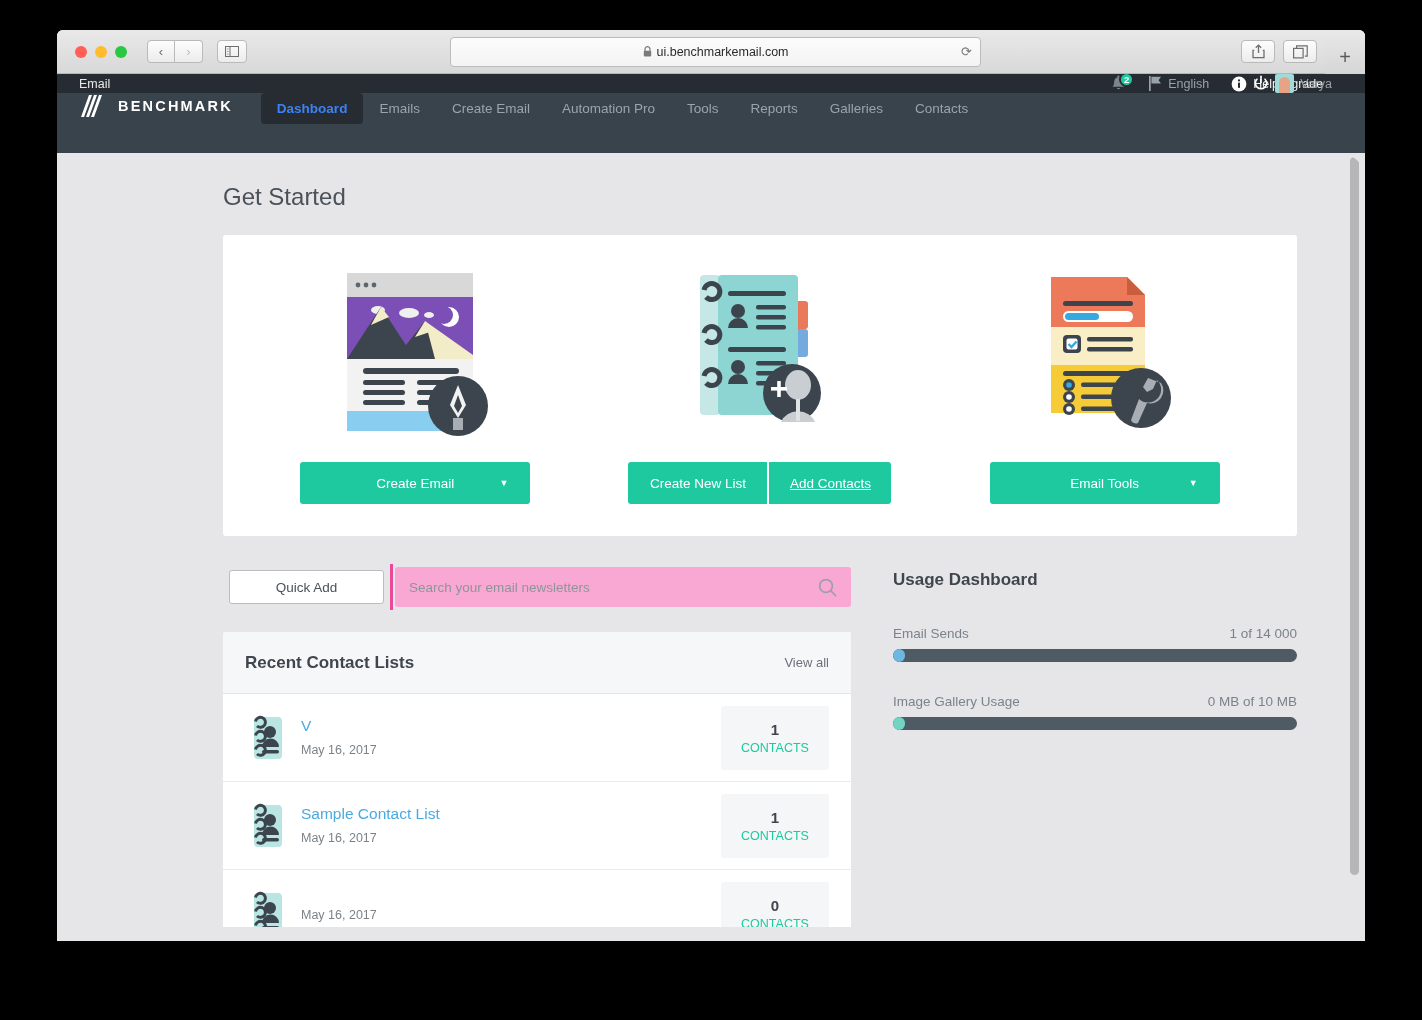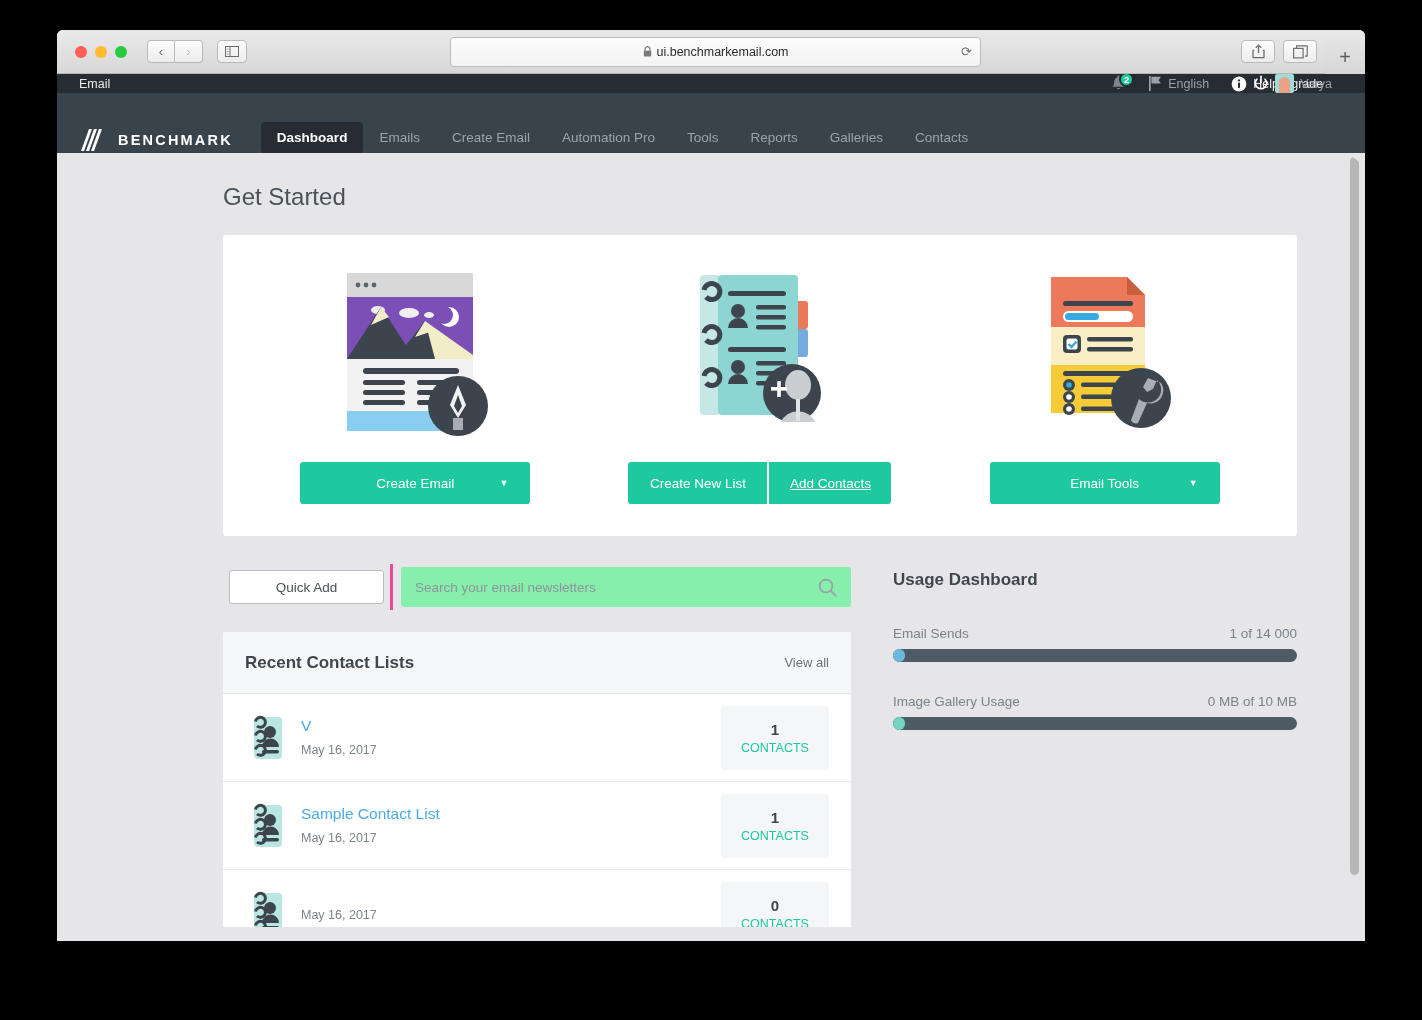--- a/index.html
+++ b/index.html
@@ -114,33 +114,33 @@
     background: #9fdbd8; overflow: hidden; position: relative;
   }
   .avatar::after {
     content:''; position:absolute; left:4px; top:3px;
     width: 11px; height: 16px; border-radius: 6px 6px 0 0;
     background: #e8a387;
   }
 
   .navbar {
     height: 60px; background: #39434b;
-    display: flex; align-items: flex-end;
+    display: flex; align-items: flex-start;
     padding-left: 22px;
   }
   .logo { display: flex; align-items: center; gap: 9px; margin-right: 28px; }
   .logo-mark { width: 30px; height: 26px; }
   .logo-text {
     color: #fff; font-size: 14.5px; font-weight: bold; letter-spacing: 2.2px;
   }
   .nav-item {
     color: #9aa4ad; font-size: 13.5px;
     padding: 8px 16px; border-radius: 4px; white-space: nowrap;
   }
-  .nav-item.active { background: #262c31; color: #ffffff; font-weight: bold; }
+  .nav-item.active { background: #262c31; color: #3b82f6; font-weight: bold; }
 
   .content {
     position: relative; height: 774px;
     overflow: hidden; padding: 0 0 0 0; border-radius: 26px;
   }
   .page { padding: 30px 68px 0 166px; }
   .page-title {
     font-size: 24px; color: #4a5158; font-weight: normal;
     margin-bottom: 24px;
   }
@@ -180,22 +180,22 @@
     width: 170px; display: flex; align-items: center; justify-content: center;
     border-right: 3px solid #ec4899; height: 46px;
   }
   .quickadd {
     width: 155px; height: 34px;
     background: #fff; border: 1px solid #b9bcc0; border-radius: 3px;
     font-size: 13.5px; color: #4a5158; font-family: inherit;
     cursor: pointer;
   }
   .searchbox {
-    flex: 1; margin-left: 8px; height: 40px;
-    background: #86efac; border-radius: 3px;
+    flex: 1; margin-left: 2px; height: 40px;
+    background: #f9a8d4; border-radius: 3px;
     display: flex; align-items: center;
     padding: 4px 14px; position: relative;
   }
   .searchbox input {
     flex: 1; border: none; outline: none;
     font-size: 13.5px; color: #4a5158; font-family: inherit;
     background: transparent;
   }
   .searchbox input::placeholder { color: #8e959b; }
 

